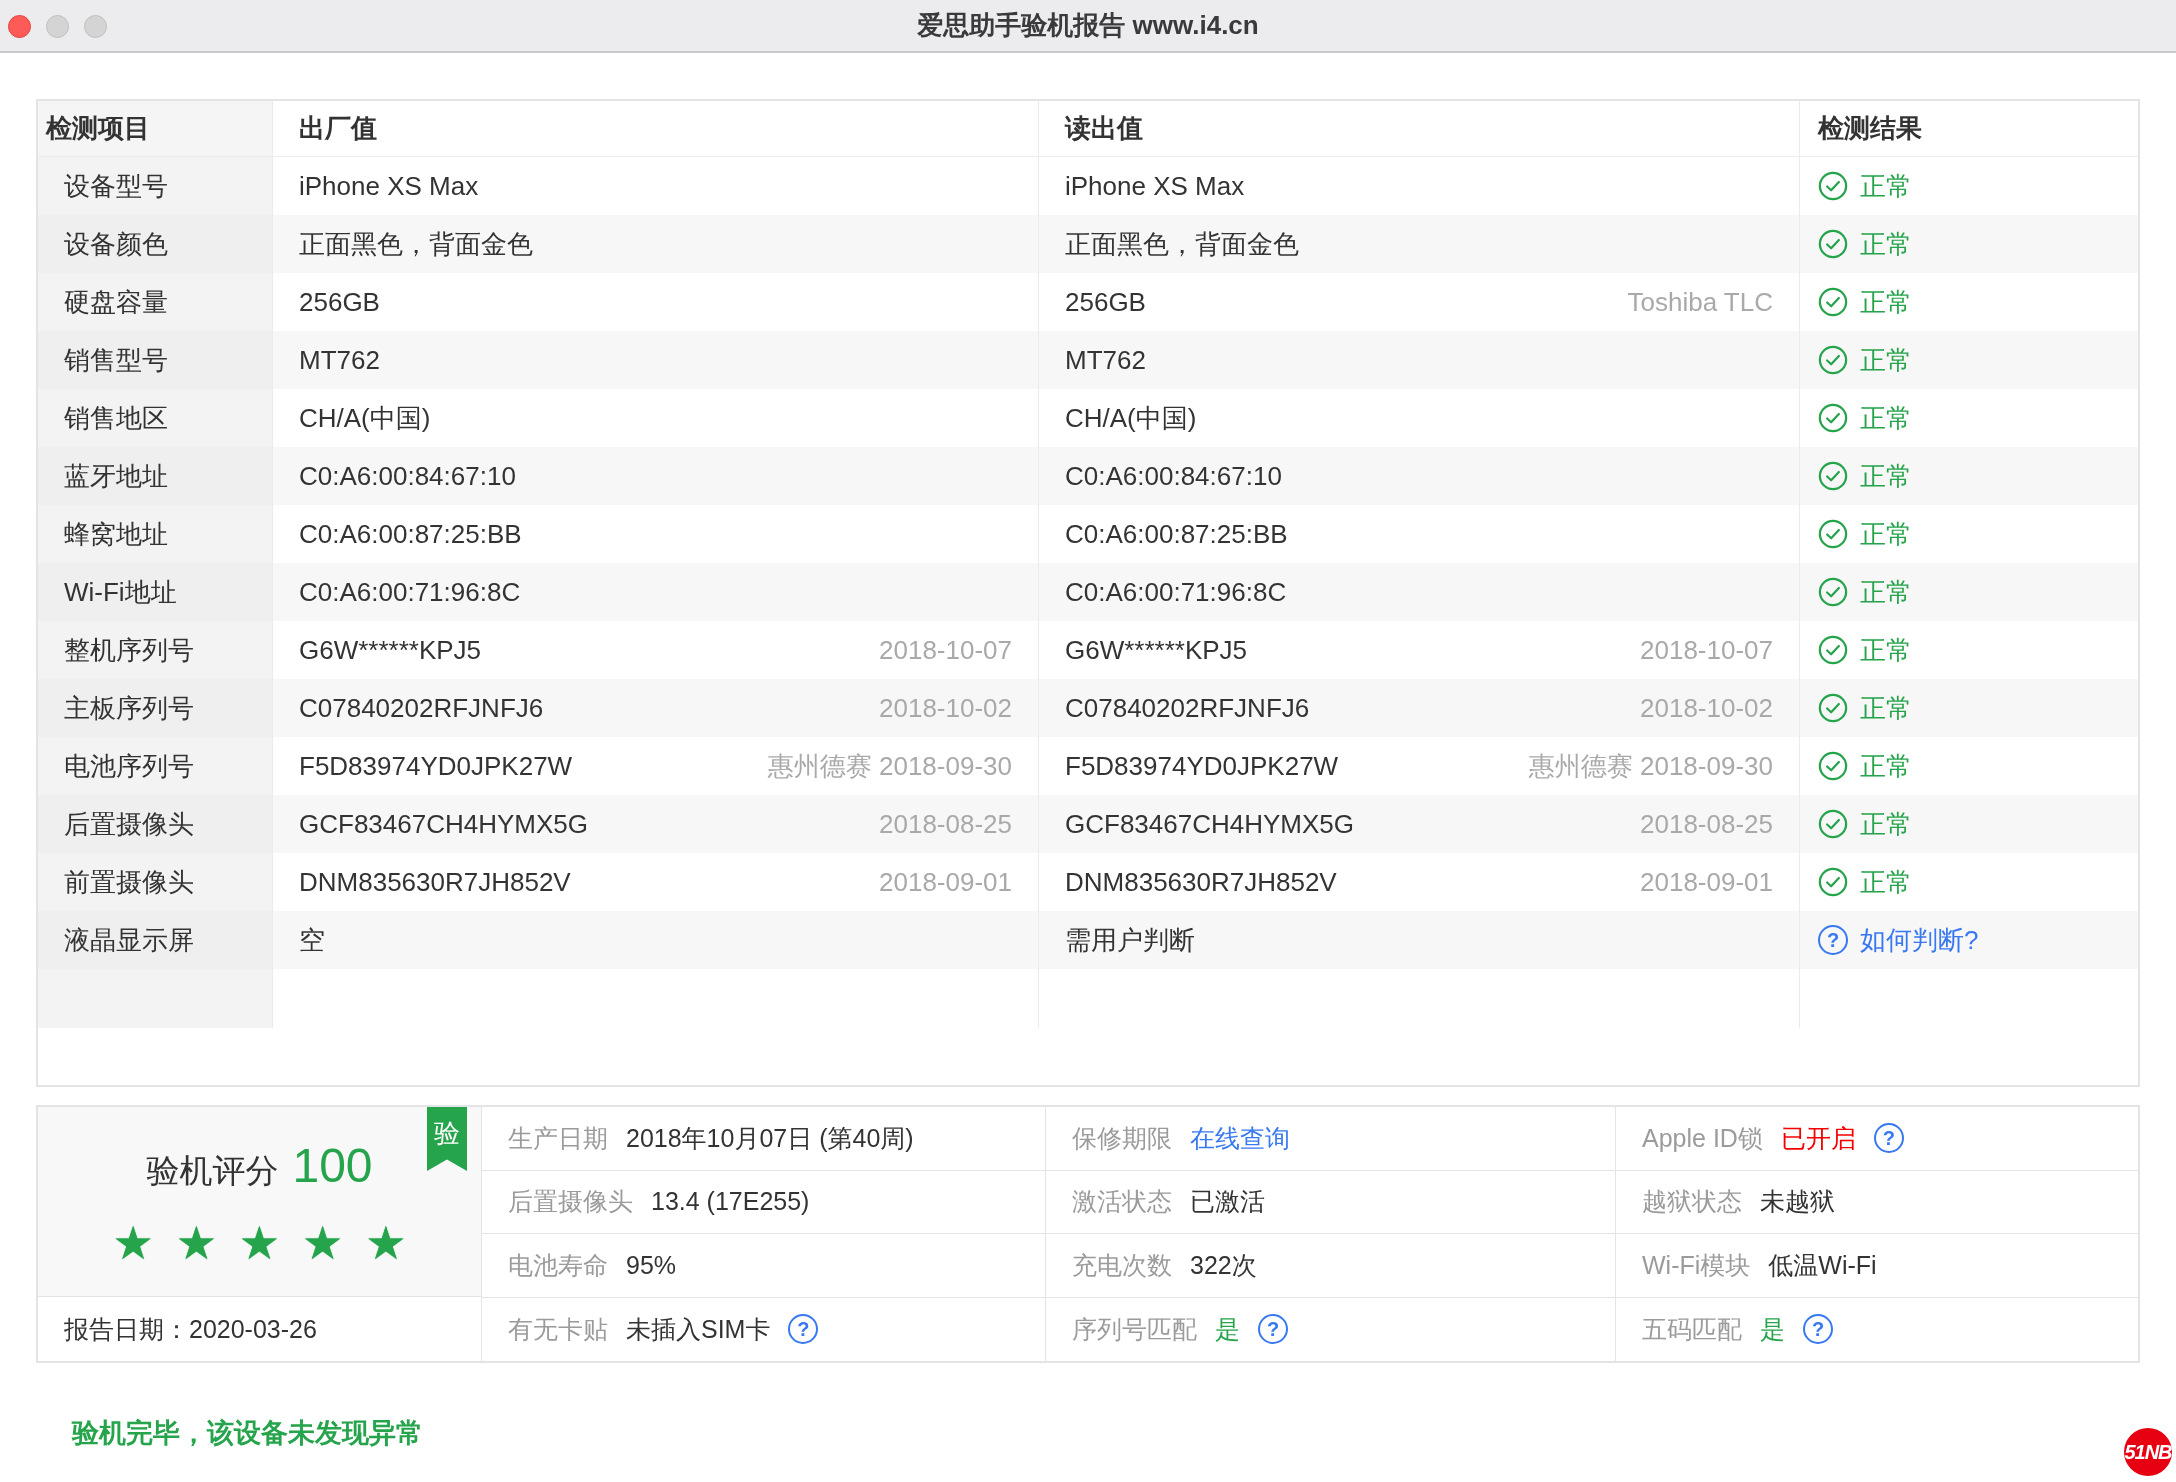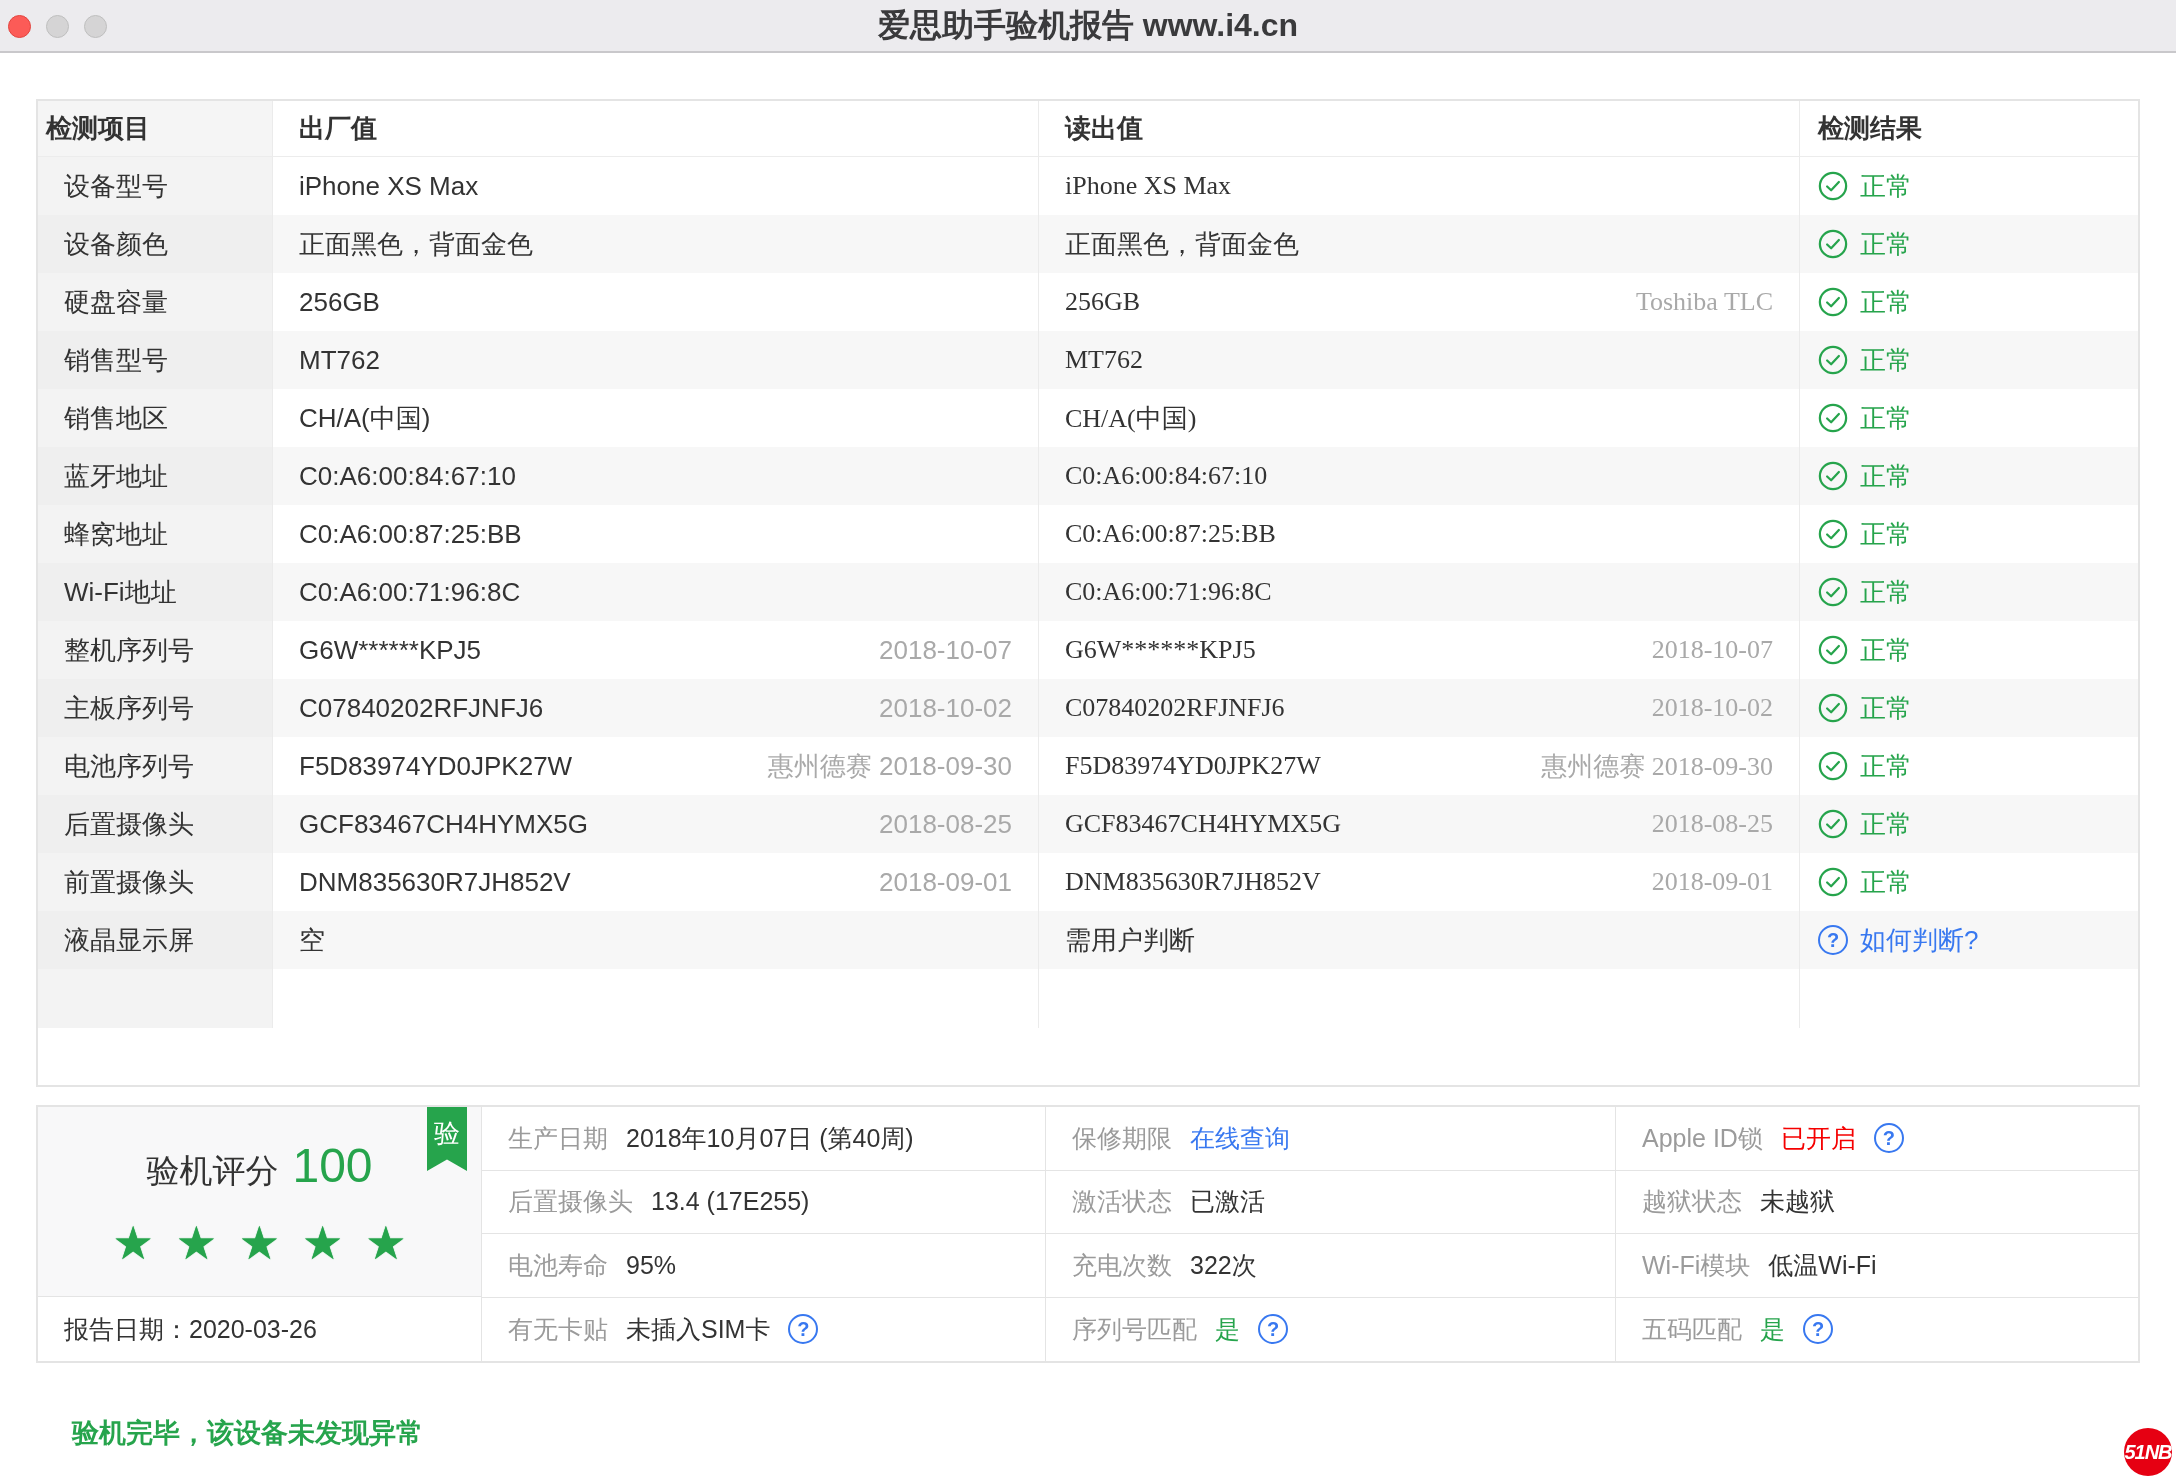--- a/index.html
+++ b/index.html
@@ -5,33 +5,33 @@
   * { margin:0; padding:0; box-sizing:border-box; }
   html,body { width:2176px; height:1482px; background:#ffffff;
     font-family:"Liberation Sans","DejaVu Sans",sans-serif; color:#333; overflow:hidden; }
 
   
   .titlebar { height:53px; background:#ecebee; border-bottom:2px solid #c9c8cb;
     display:flex; align-items:center; justify-content:center; position:relative; }
   .traffic { position:absolute; left:8px; top:15px; display:flex; gap:15px; }
   .light { width:23px; height:23px; border-radius:50%; border:1px solid #bfbfbf; background:#d5d4d5; cursor:default; }
   .light.red { background:#fc5b57; border-color:#e2453f; }
-  .win-title { font-size:32px; font-weight:600; color:#3a3a3c; }
+  .win-title { font-size:26px; font-weight:600; color:#3a3a3c; }
 
   
   .page { padding:46px 36px 0 36px; }
   .vtable { border:2px solid #e4e4e4; padding-bottom:57px; background:#fff; }
   .trow { display:flex; align-items:center; height:58px; font-size:26px; }
   .trow.head { height:56px; font-weight:700; border-bottom:1px solid #ececec; }
   .trow.empty { height:59px; }
   .c { height:100%; display:flex; align-items:center; }
   .c-item { width:235px; background:#f3f3f3; padding-left:26px; border-right:1px solid #ebebeb; }
   .trow.head .c-item { background:#f5f5f5;padding-left:8px; }
   .c-fac  { width:766px; padding:0 26px; justify-content:space-between; border-right:1px solid #ebebeb; }
-  .c-read { width:761px; padding:0 26px; justify-content:space-between; border-right:1px solid #ebebeb;font-family:Liberation Serif, serif; }
+  .c-read { width:761px; padding:0 26px; justify-content:space-between; border-right:1px solid #ebebeb; }
   .c-res  { flex:1; padding-left:18px; gap:12px; }
   .trow.alt .c-fac, .trow.alt .c-read, .trow.alt .c-res { background:#f7f7f7; }
   .trow.alt .c-item { background:#efefef; }
   .note { color:#a9a9a9; }
   .green { color:#26a44c; }
   .okicon { width:30px; height:30px; flex:0 0 30px; color:#26a44c; }
   .okicon svg { width:30px; height:30px; display:block; }
   .qicon { width:30px; height:30px; flex:0 0 30px; border:2px solid #3878f0; border-radius:50%;
     color:#3878f0; font-size:20px; font-weight:700; display:flex; align-items:center; justify-content:center; }
   .howto { color:#3878f0; text-decoration:none; cursor:pointer; }

